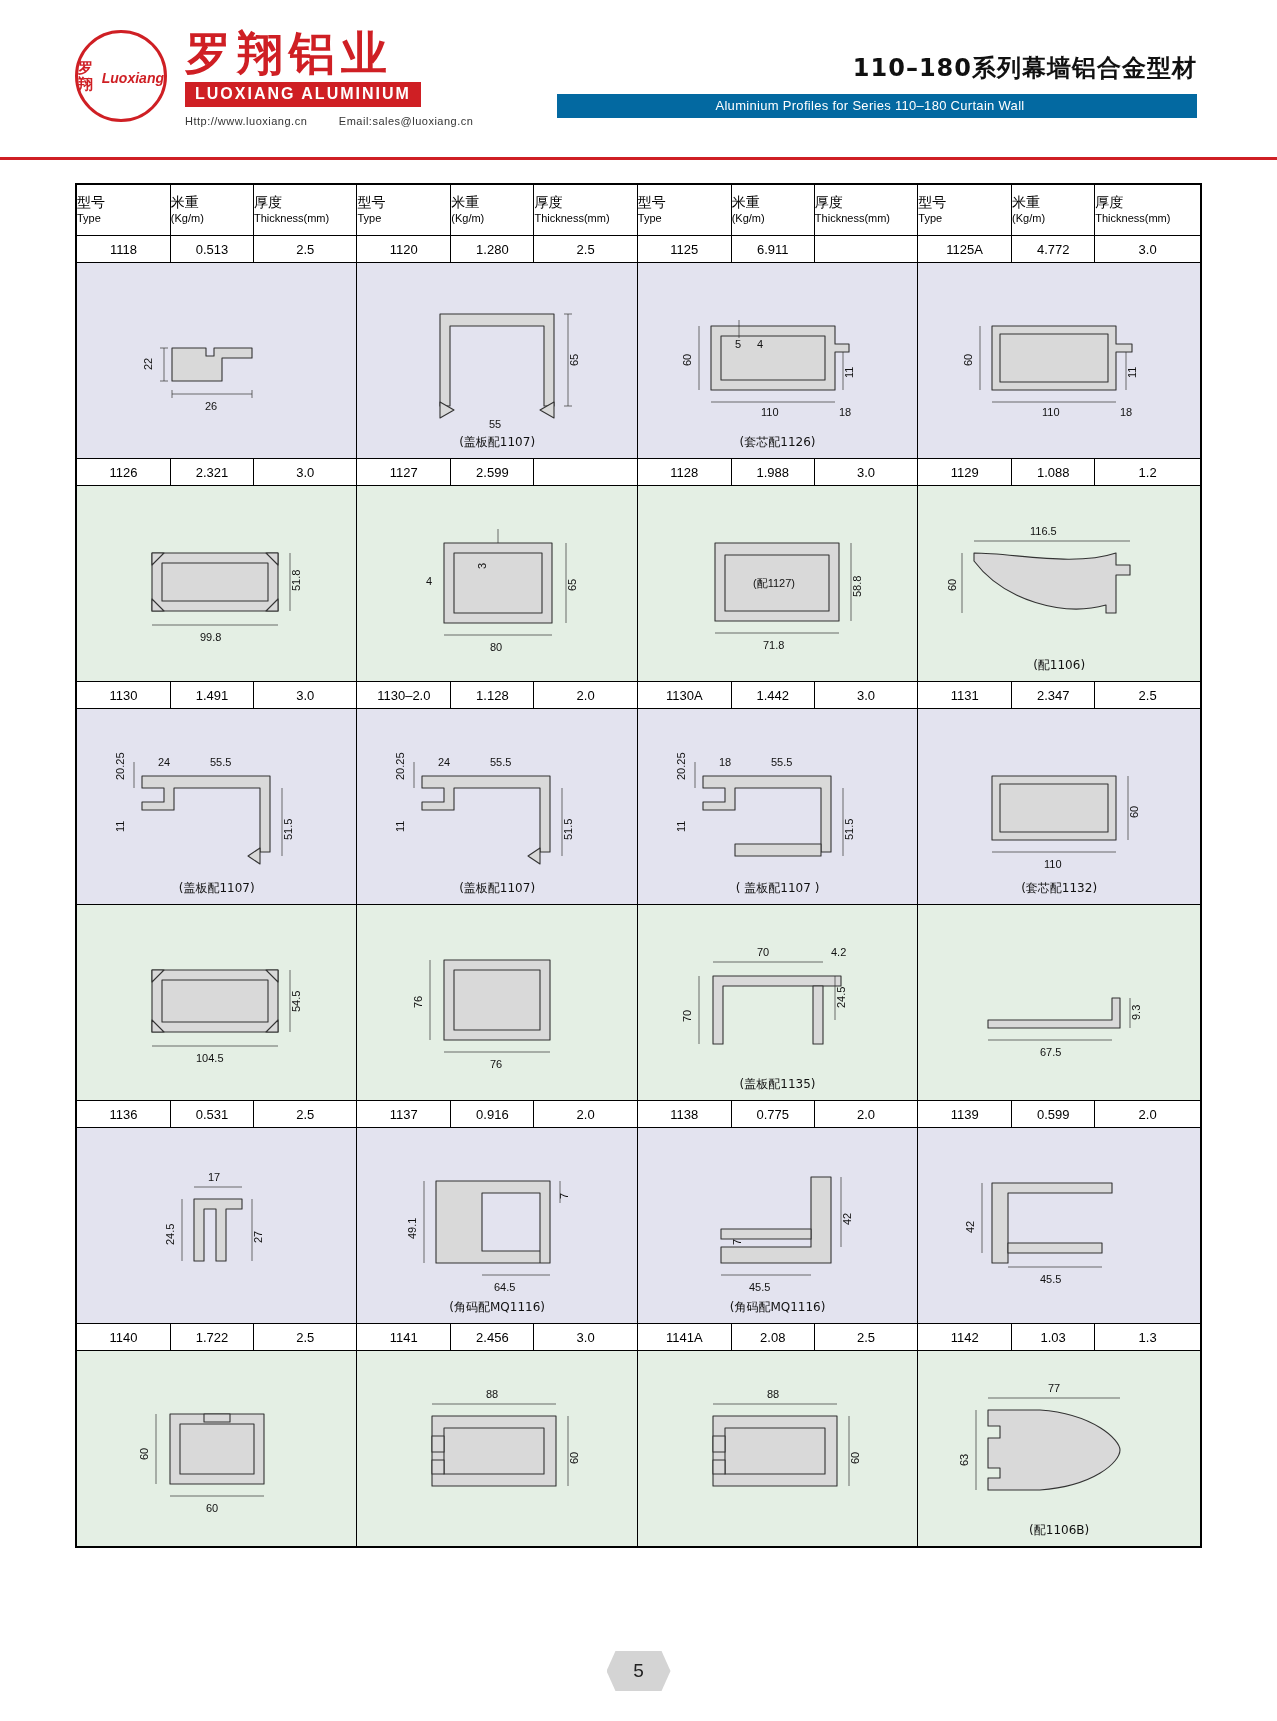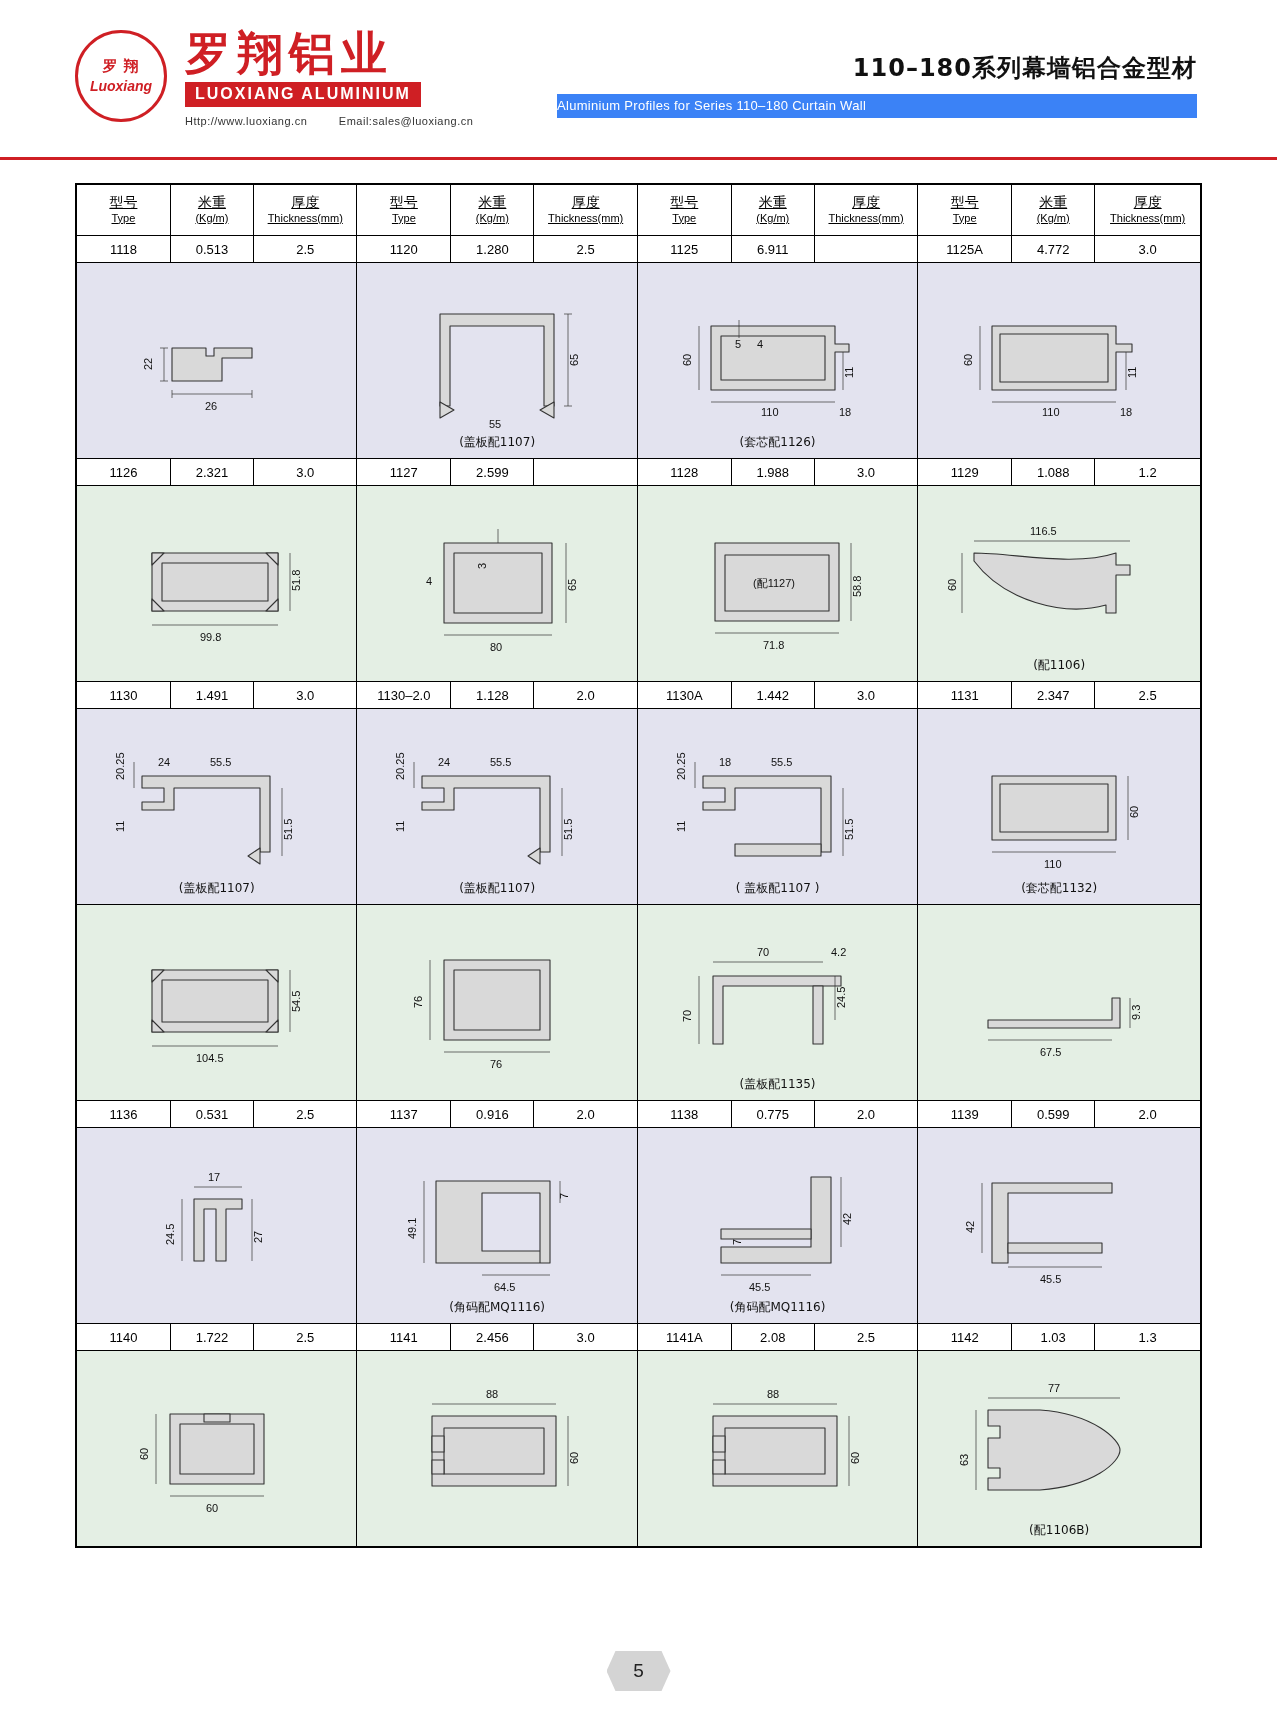--- a/index.html
+++ b/index.html
@@ -9,21 +9,21 @@
     font-family:"Liberation Sans", sans-serif;
     position:relative;
     overflow:hidden;
   }
   
   .header{position:relative;height:160px;}
   .logo-block{position:absolute;left:75px;top:30px;display:flex;align-items:flex-start;}
   .logo-seal{
     width:92px;height:92px;border-radius:50%;
     border:3px solid #cf1f24;
-    display:flex;flex-direction:column;align-items:center;justify-content:center;
+    display:flex;flex-direction:row;align-items:center;justify-content:center;
     color:#cf1f24;box-sizing:border-box;background:#fff;
     position:relative;
   }
   .logo-seal .seal-top{font-size:15px;font-weight:bold;letter-spacing:1px;line-height:1.1;}
   .logo-seal .seal-bottom{font-size:14px;font-style:italic;font-weight:bold;margin-top:3px;}
   .logo-text{margin-left:18px;}
   .logo-cn{
     font-size:46px;font-weight:bold;color:#cf1f24;letter-spacing:6px;
     line-height:1;font-family:"DejaVu Sans", sans-serif;
   }
@@ -32,31 +32,31 @@
     font-size:16px;font-weight:bold;letter-spacing:2px;
     padding:3px 10px 4px 10px;display:inline-block;
   }
   .logo-contact{
     margin-top:8px;font-size:11px;color:#333;letter-spacing:.5px;text-align:center;
   }
   .logo-contact span{margin-right:28px;}
   .title-block{position:absolute;right:80px;top:52px;text-align:right;width:640px;}
   .title-cn{font-size:24px;font-weight:bold;color:#111;letter-spacing:1px;font-family:"DejaVu Sans", sans-serif;}
   .title-en-bar{
-    margin-top:10px;background:#3b82f6;color:#fff;font-size:13px;
-    padding:4px 14px 5px 0;text-align:left;letter-spacing:.3px;
+    margin-top:10px;background:#0369a1;color:#fff;font-size:13px;
+    padding:4px 14px 5px 0;text-align:center;letter-spacing:.3px;
   }
   .header-rule{
     position:absolute;left:0;right:0;top:157px;height:3px;background:#cf1f24;
   }
   
   .sheet{position:absolute;left:75px;top:183px;width:1127px;border:1px solid #000;box-sizing:border-box;}
   table.grid{border-collapse:collapse;width:100%;table-layout:fixed;}
   table.grid td{border:1px solid #000;padding:0;}
-  .hdr td{height:50px;text-align:center;vertical-align:middle;background:#fff;text-decoration:underline;}
+  .hdr td{height:50px;text-align:left;vertical-align:middle;background:#fff;}
   .hdr .cn{font-size:14px;font-family:"DejaVu Sans",sans-serif;display:block;line-height:1.25;}
   .hdr .en{font-size:11px;display:block;line-height:1.25;}
   .spec td{height:26px;text-align:center;vertical-align:middle;font-size:13px;background:#fff;}
   .fig td{height:195px;vertical-align:middle;text-align:center;position:relative;}
   .band-a td.fig-cell{background:#e3e3ef;}
   .band-b td.fig-cell{background:#e4efe4;}
   .cap{
     position:absolute;left:0;right:0;bottom:7px;text-align:center;
     font-size:12px;font-family:"DejaVu Sans",sans-serif;color:#111;
   }

